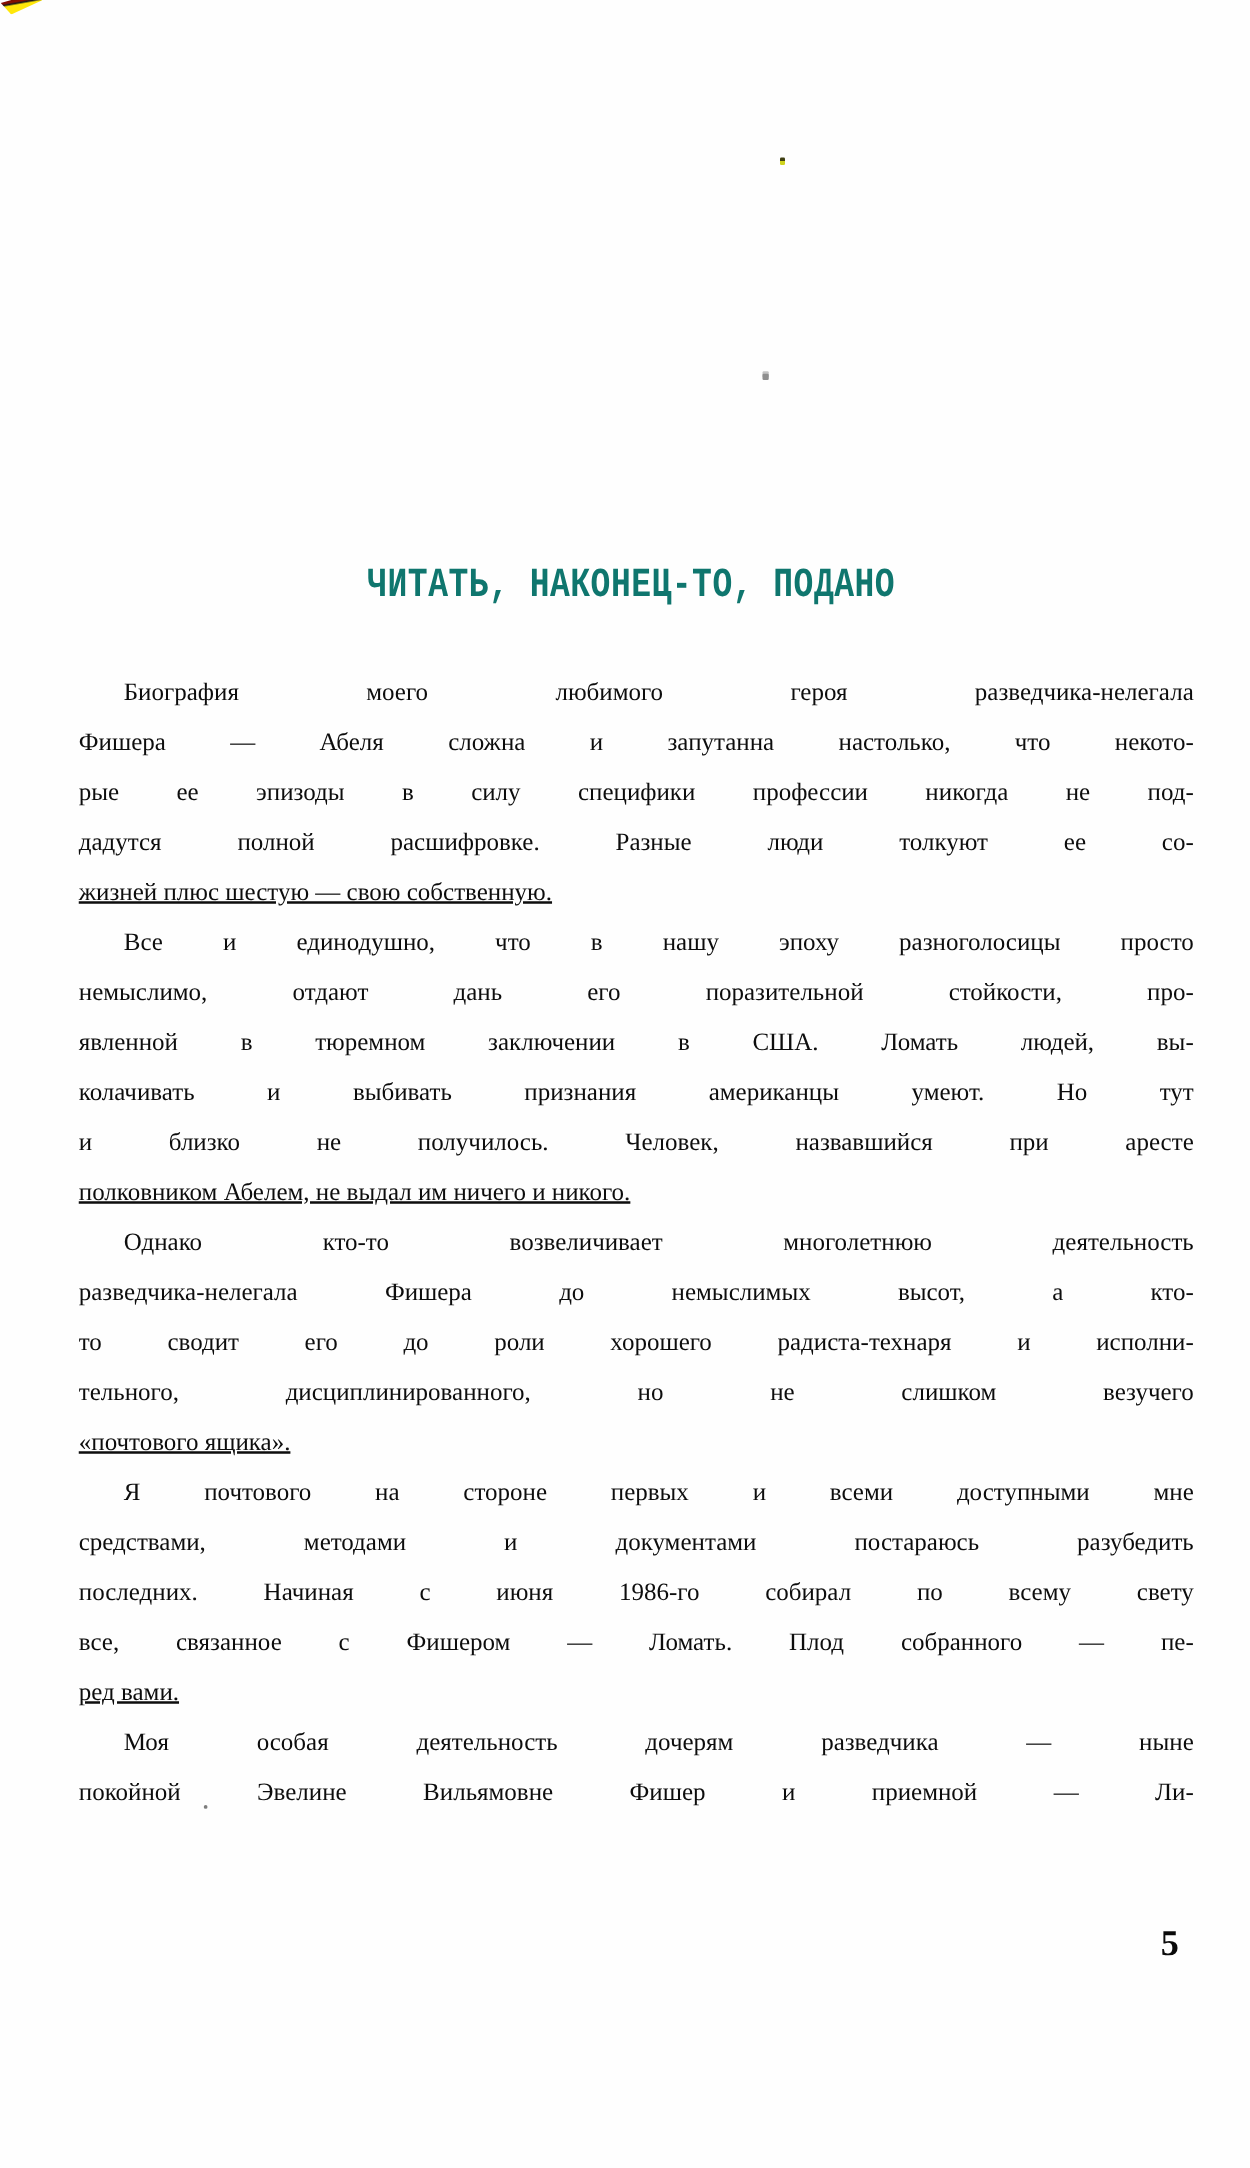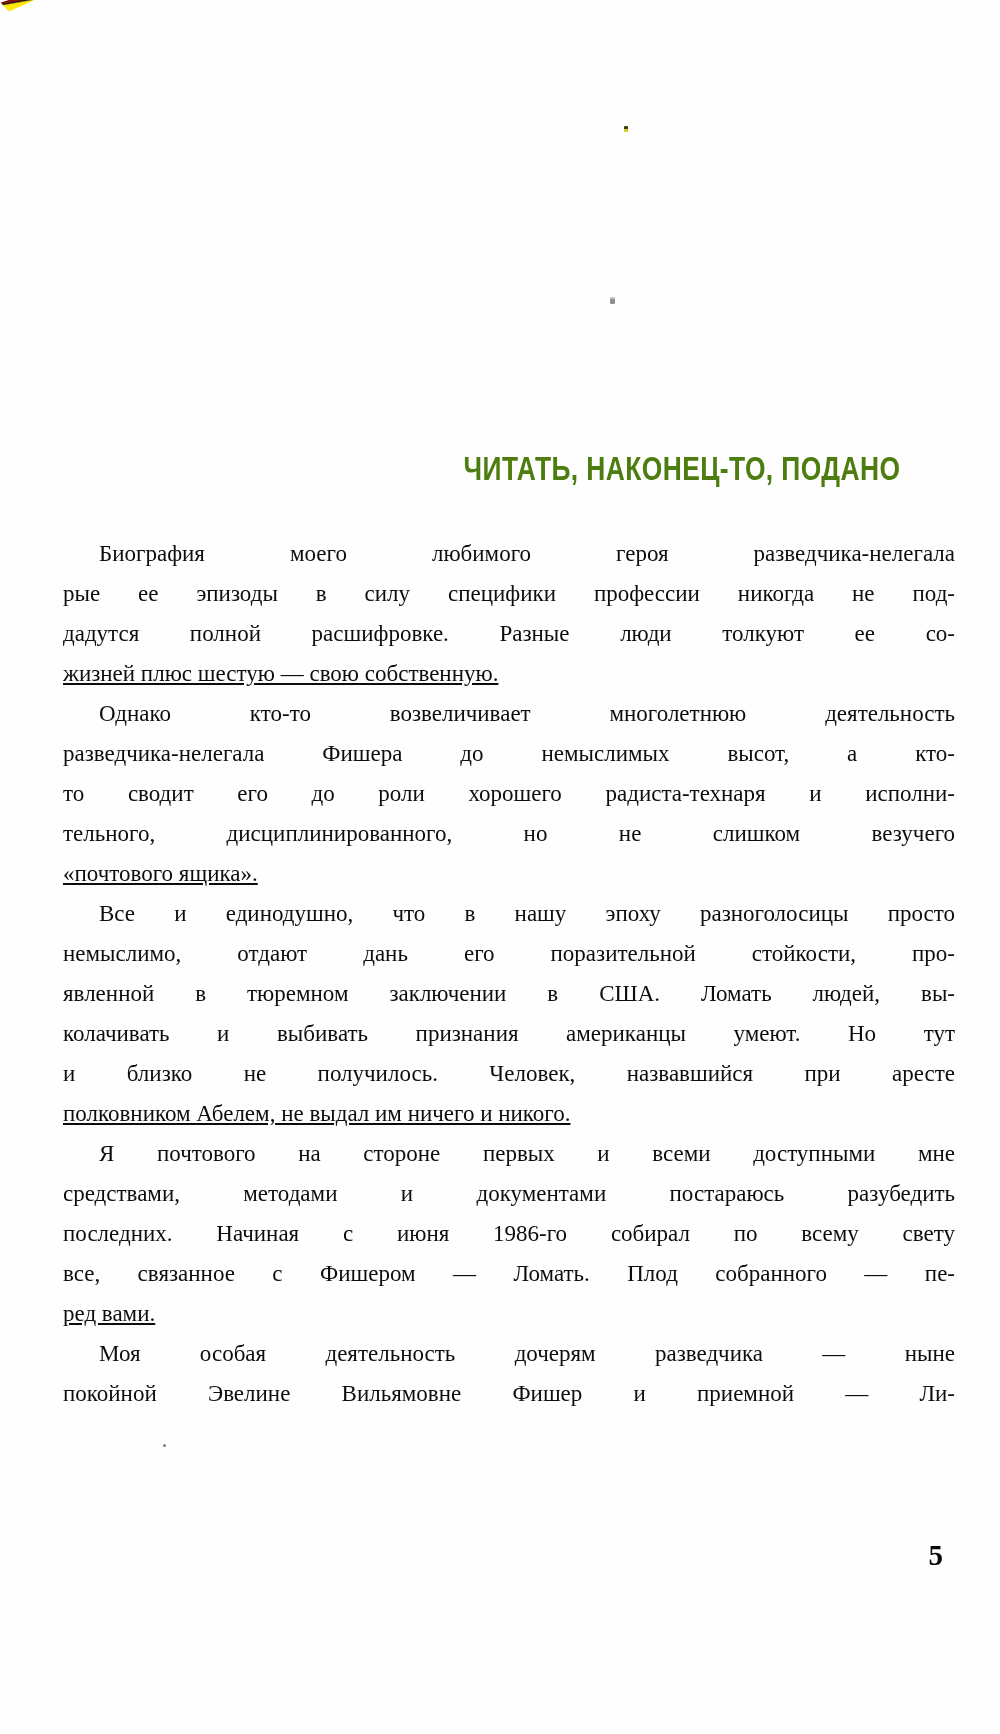--- a/index.html
+++ b/index.html
@@ -12,40 +12,40 @@
     font-family: "Liberation Serif", "DejaVu Serif", serif;
     color: #0d0d0d;
     overflow: hidden;
   }
   .heading {
     position: absolute;
     top: 452px;
     left: 55px;
     width: 900px;
     margin: 0;
-    text-align: right;
-    font-family: Liberation Sans, sans-serif;
+    text-align: center;
+    font-family: Liberation Mono, monospace;
     font-weight: bold;
     font-size: 33px;
     line-height: 34px;
-    color: #4d7c0f;
+    color: #0f766e;
   }
   .heading .condensed {
     display: inline-block;
     transform: scaleX(0.80);
     transform-origin: 50% 50%;
     white-space: nowrap;
     letter-spacing: 0.5px;
   }
   .textblock {
     position: absolute;
     left: 63px;
     top: 534px;
     width: 892px;
-    font-size: 23px;
+    font-size: 20px;
     line-height: 40px;
   }
   .para { margin: 0; padding: 0; }
   .line {
     text-align: justify;
     text-align-last: justify;
     -moz-text-align-last: justify;
     min-height: 40px;
   }
   .line.pfirst { text-indent: 36px; }
@@ -102,40 +102,41 @@
   <div class="speck1"></div>
   <div class="speck2"></div>
   <div class="speck3"></div>
 
   <h1 class="heading"><span class="condensed">ЧИТАТЬ, НАКОНЕЦ-ТО, ПОДАНО</span></h1>
 
   <div class="textblock">
 
     <div class="para">
       <div class="line pfirst">Биография моего любимого героя разведчика-нелегала</div>
+      <div class="line">Фишера — Абеля сложна и запутанна настолько, что некото-</div>
       <div class="line">рые ее эпизоды в силу специфики профессии никогда не под-</div>
       <div class="line">дадутся полной расшифровке. Разные люди толкуют ее со-</div>
       <div class="line plast">жизней плюс шестую — свою собственную.</div>
-    </div>
-
-    <div class="para">
-      <div class="line pfirst">Однако кто-то возвеличивает многолетнюю деятельность</div>
-      <div class="line">разведчика-нелегала Фишера до немыслимых высот, а кто-</div>
-      <div class="line">то сводит его до роли хорошего радиста-технаря и исполни-</div>
-      <div class="line">тельного, дисциплинированного, но не слишком везучего</div>
-      <div class="line plast">«почтового ящика».</div>
     </div>
 
     <div class="para">
       <div class="line pfirst">Все и единодушно, что в нашу эпоху разноголосицы просто</div>
       <div class="line">немыслимо, отдают дань его поразительной стойкости, про-</div>
       <div class="line">явленной в тюремном заключении в США. Ломать людей, вы-</div>
       <div class="line">колачивать и выбивать признания американцы умеют. Но тут</div>
       <div class="line">и близко не получилось. Человек, назвавшийся при аресте</div>
       <div class="line plast">полковником Абелем, не выдал им ничего и никого.</div>
+    </div>
+
+    <div class="para">
+      <div class="line pfirst">Однако кто-то возвеличивает многолетнюю деятельность</div>
+      <div class="line">разведчика-нелегала Фишера до немыслимых высот, а кто-</div>
+      <div class="line">то сводит его до роли хорошего радиста-технаря и исполни-</div>
+      <div class="line">тельного, дисциплинированного, но не слишком везучего</div>
+      <div class="line plast">«почтового ящика».</div>
     </div>
 
     <div class="para">
       <div class="line pfirst">Я почтового на стороне первых и всеми доступными мне</div>
       <div class="line">средствами, методами и документами постараюсь разубедить</div>
       <div class="line">последних. Начиная с июня 1986-го собирал по всему свету</div>
       <div class="line">все, связанное с Фишером — Ломать. Плод собранного — пе-</div>
       <div class="line plast">ред вами.</div>
     </div>
 

